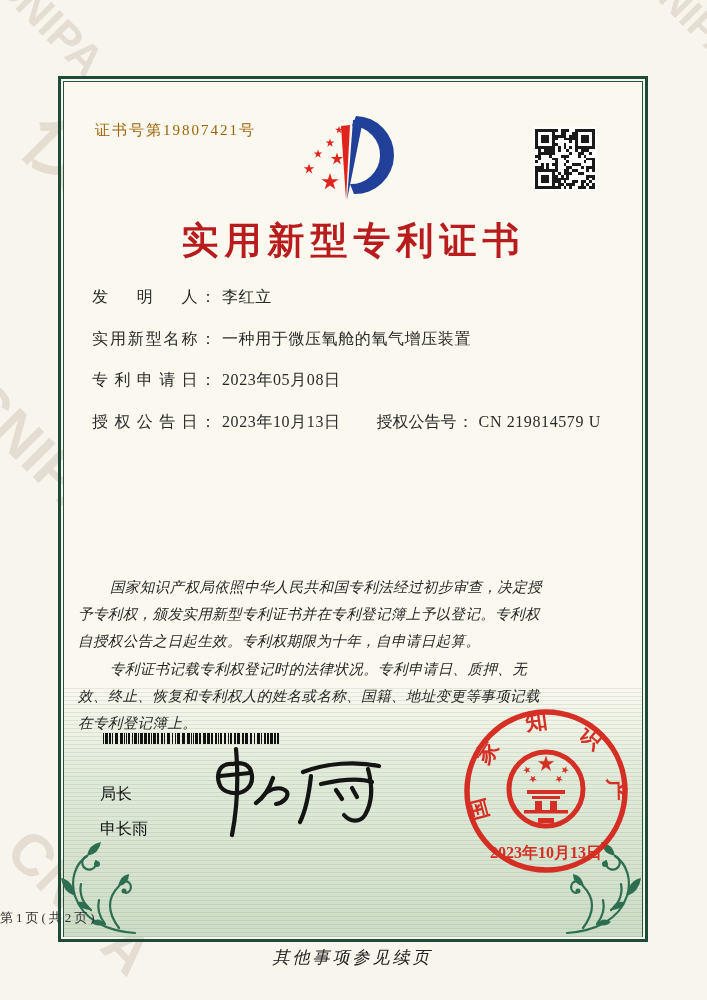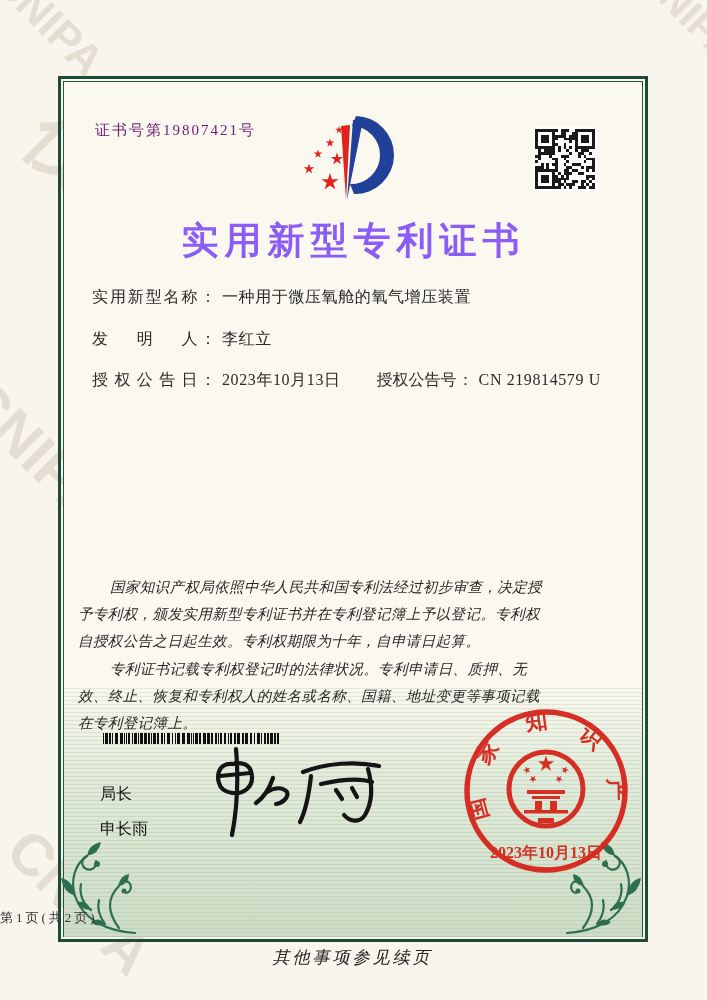--- a/index.html
+++ b/index.html
@@ -33,25 +33,25 @@
   .cert-frame-inner{position:absolute;left:2px;top:2px;right:2px;bottom:2px;
                     border:1px solid #235743;background:#faf8ef;}
   .waves{position:absolute;left:64px;top:688px;width:578px;height:249px;z-index:3;
          background:
            repeating-linear-gradient(to bottom, rgba(104,150,112,0.16) 0 1px, rgba(0,0,0,0) 1px 4px),
            linear-gradient(to bottom, rgba(216,229,210,0) 0%, rgba(213,227,206,0.65) 35%, rgba(203,219,196,0.95) 100%);}
 
   .content{position:absolute;left:0;top:0;width:707px;height:1000px;z-index:5;}
 
   
-  .cert-no{position:absolute;left:95px;top:121px;font-size:15px;letter-spacing:2px;color:#701a75;}
+  .cert-no{position:absolute;left:95px;top:121px;font-size:15px;letter-spacing:2px;color:#a16207;}
   .logo{position:absolute;left:288px;top:112px;}
   .qr{position:absolute;left:533px;top:127px;background:#fff;padding:2px;}
   .title{position:absolute;left:0;top:216px;width:707px;text-align:center;
-         font-size:37px;font-weight:bold;letter-spacing:6px;color:#8b5cf6;}
+         font-size:37px;font-weight:bold;letter-spacing:6px;color:#b91c1c;}
 
   
   .fields{position:absolute;left:92px;top:287px;width:510px;font-size:16px;color:#2a2a2a;}
   .frow{height:41.5px;line-height:20px;white-space:nowrap;}
   .flabel{display:inline-block;width:106px;text-align:justify;text-align-last:justify;
           vertical-align:top;letter-spacing:0.5px;}
   .fcolon{display:inline-block;margin:0 6px 0 2px;}
   .fvalue{letter-spacing:0.6px;}
   .grant2{margin-left:36px;}
   .grant2 .fcolon{margin:0 5px 0 1px;}
@@ -396,24 +396,27 @@
         <rect x="16" y="20" width="1" height="1" fill="#1a1a1a"></rect>
         <rect x="17" y="20" width="1" height="1" fill="#1a1a1a"></rect>
         <rect x="19" y="20" width="1" height="1" fill="#1a1a1a"></rect>
         <rect x="20" y="20" width="1" height="1" fill="#1a1a1a"></rect>
       </svg>
 
     <div class="title">实用新型专利证书</div>
 
     <div class="fields">
       <div class="frow">
+        <span class="flabel">发明人</span><span class="fcolon">：</span><span class="fvalue">李红立</span>
+      </div>
+      <div class="frow">
         <span class="flabel">实用新型名称</span><span class="fcolon">：</span><span class="fvalue">一种用于微压氧舱的氧气增压装置</span>
       </div>
       <div class="frow">
-        <span class="flabel">发明人</span><span class="fcolon">：</span><span class="fvalue">李红立</span>
+        <span class="flabel">专利申请日</span><span class="fcolon">：</span><span class="fvalue">2023年05月08日</span>
       </div>
       <div class="frow">
         <span class="flabel">授权公告日</span><span class="fcolon">：</span><span class="fvalue">2023年10月13日</span><span class="grant2"><span>授权公告号</span><span class="fcolon">：</span><span class="fvalue">CN 219814579 U</span></span>
       </div>
     </div>
 
     <div class="paras">
       <p>国家知识产权局依照中华人民共和国专利法经过初步审查，决定授予专利权，颁发实用新型专利证书并在专利登记簿上予以登记。专利权自授权公告之日起生效。专利权期限为十年，自申请日起算。</p>
       <p>专利证书记载专利权登记时的法律状况。专利申请日、质押、无效、终止、恢复和专利权人的姓名或名称、国籍、地址变更等事项记载在专利登记簿上。</p>
     </div>

